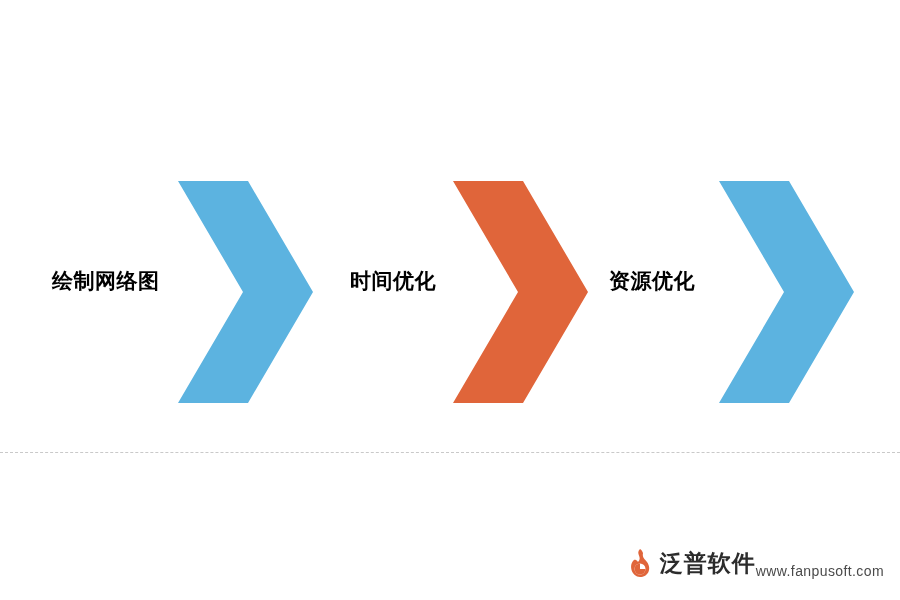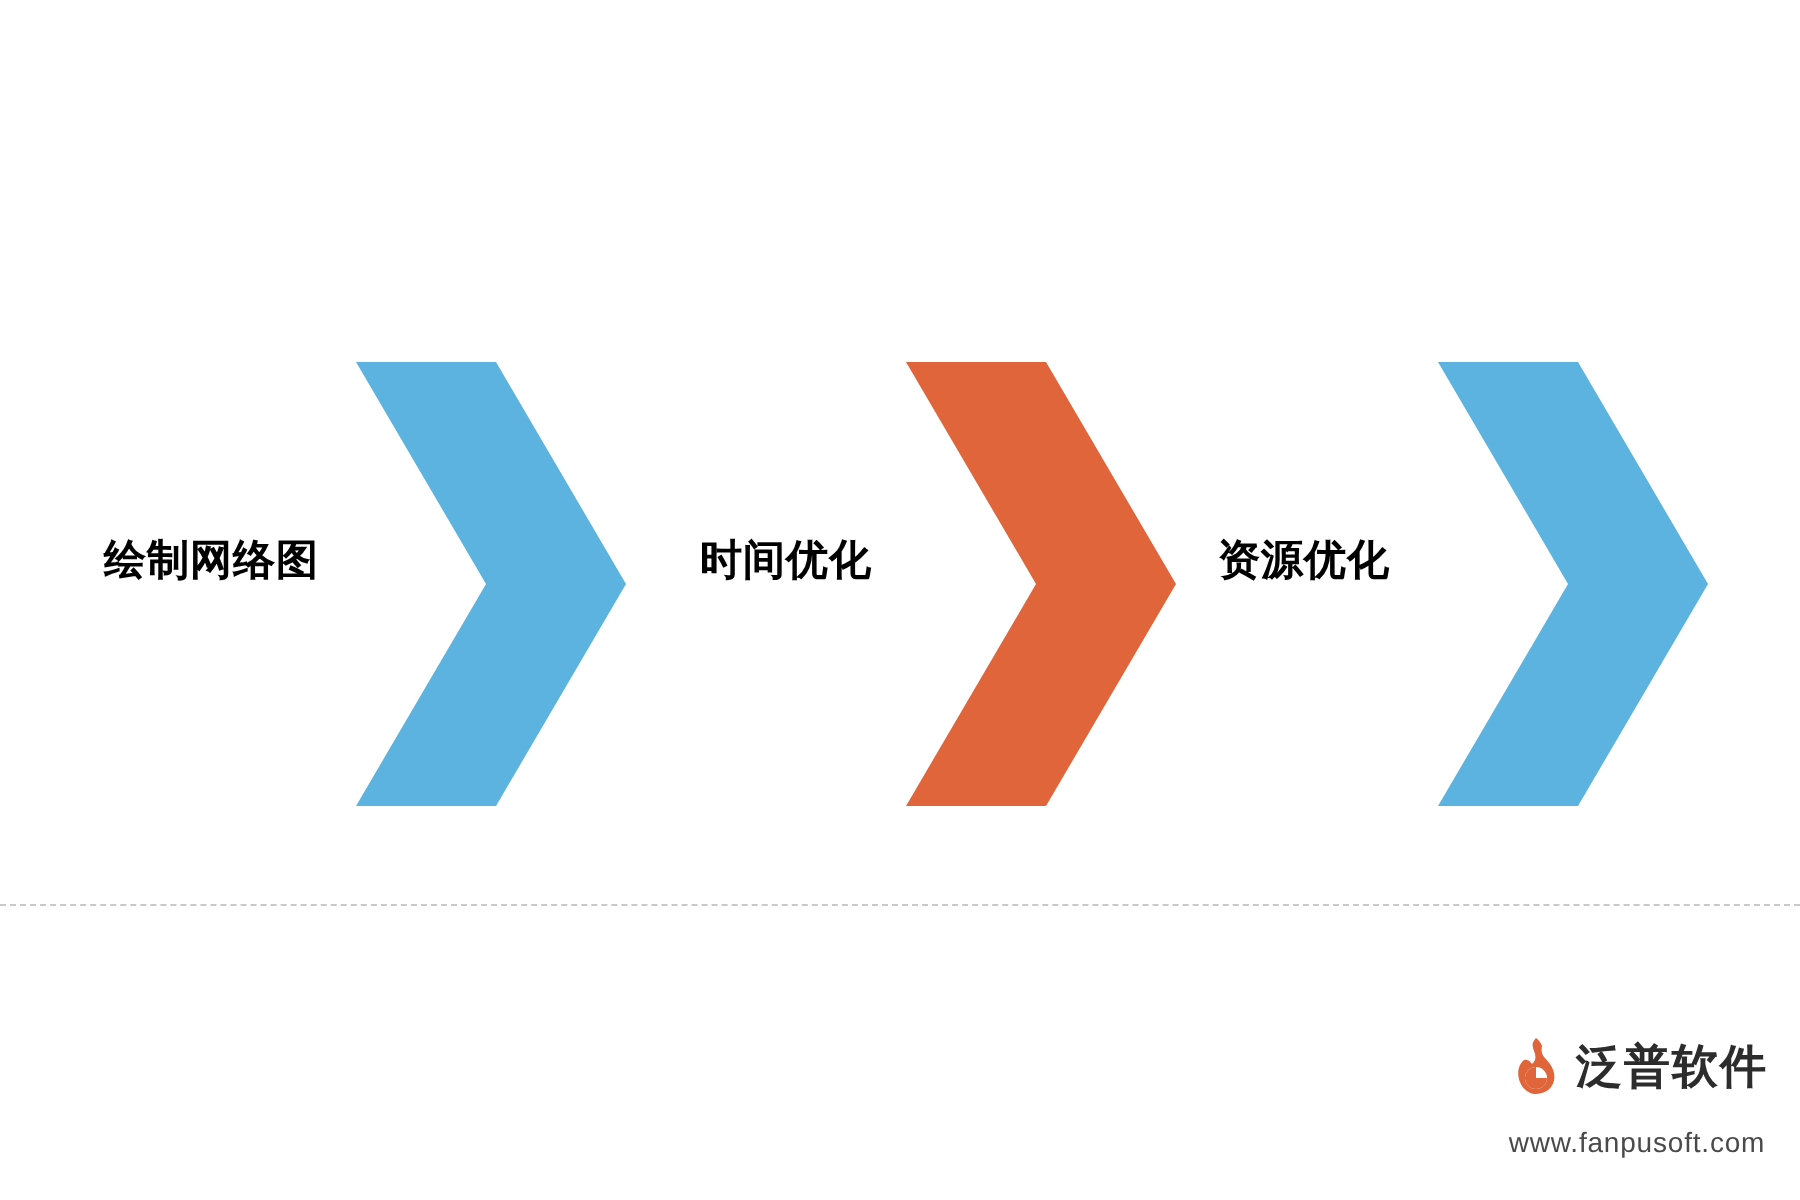--- a/index.html
+++ b/index.html
@@ -52,22 +52,21 @@
     top: 452px;
     width: 900px;
     height: 0;
     border-top: 1px dashed #c9c9c9;
   }
   .logo-block {
     position: absolute;
     right: 16px;
     bottom: 14px;
     display: flex;
-    flex-direction: column;
-    align-items: center;
+    align-items: flex-end;
   }
   .logo-row {
     display: flex;
     align-items: center;
   }
   .logo-mark {
     width: 30px;
     height: 30px;
     margin-right: 5px;
     display: block;

